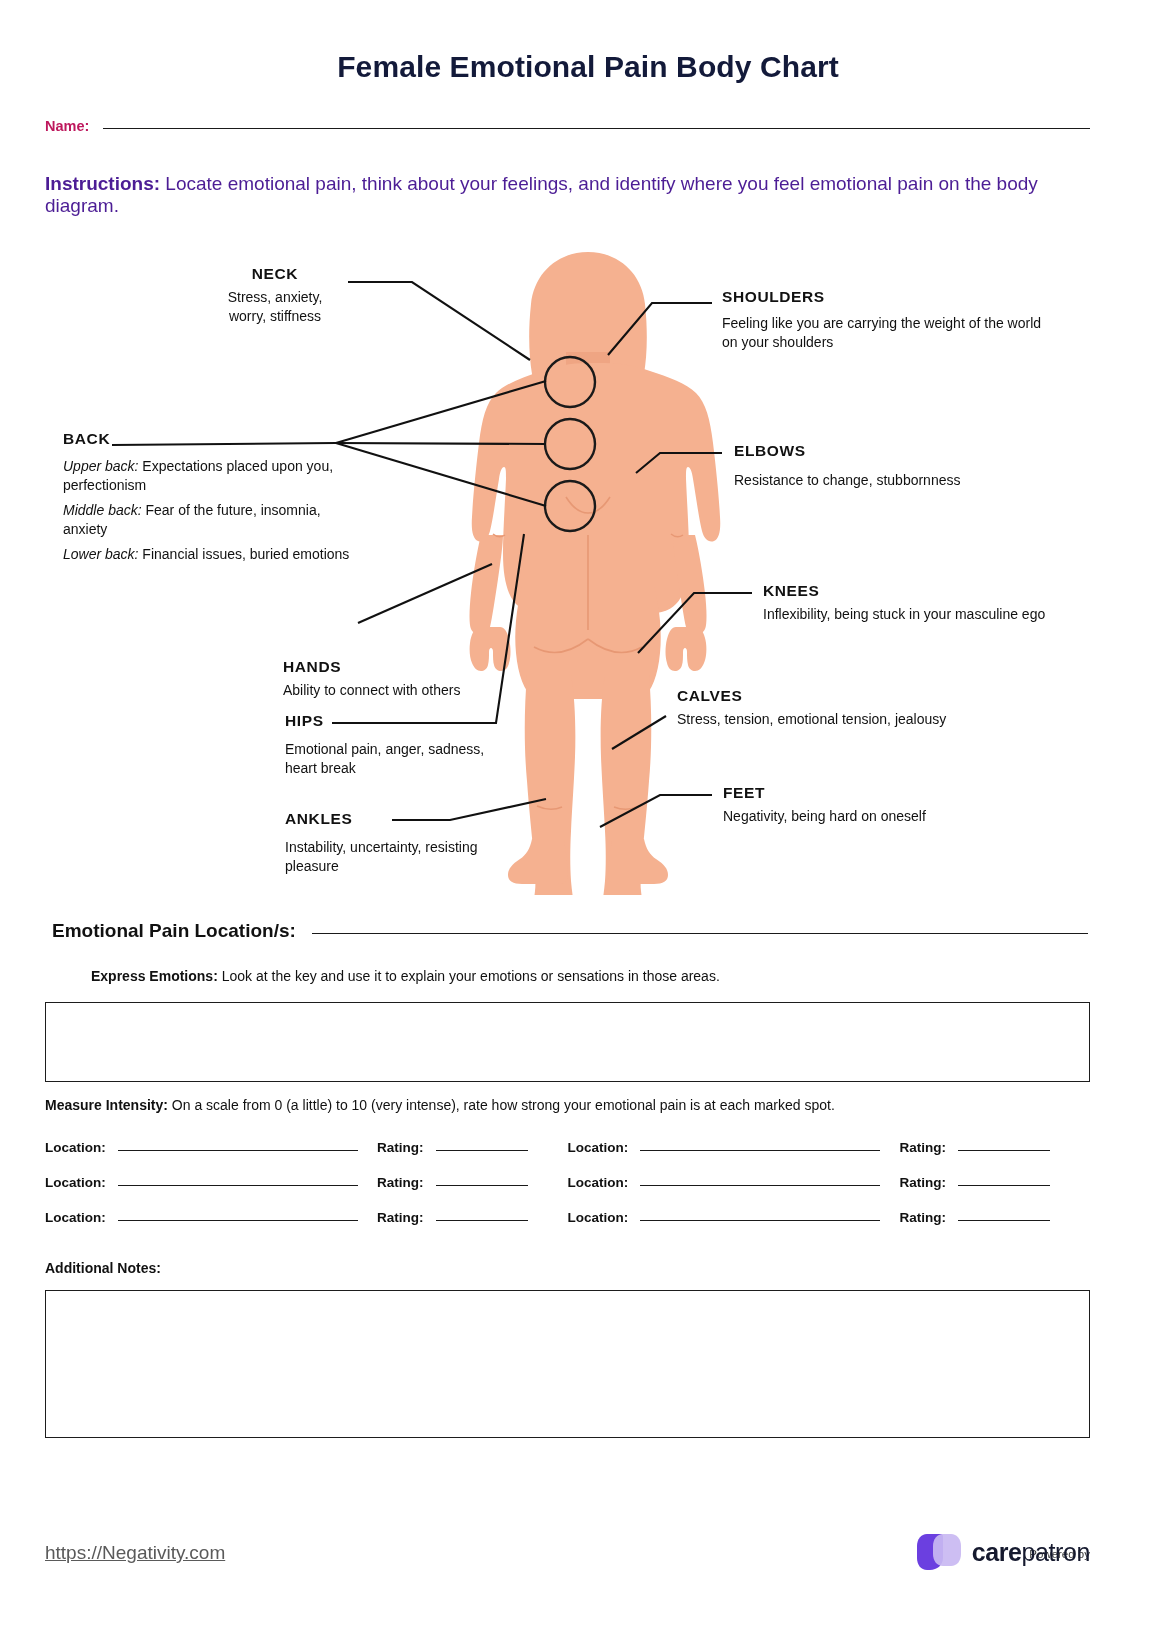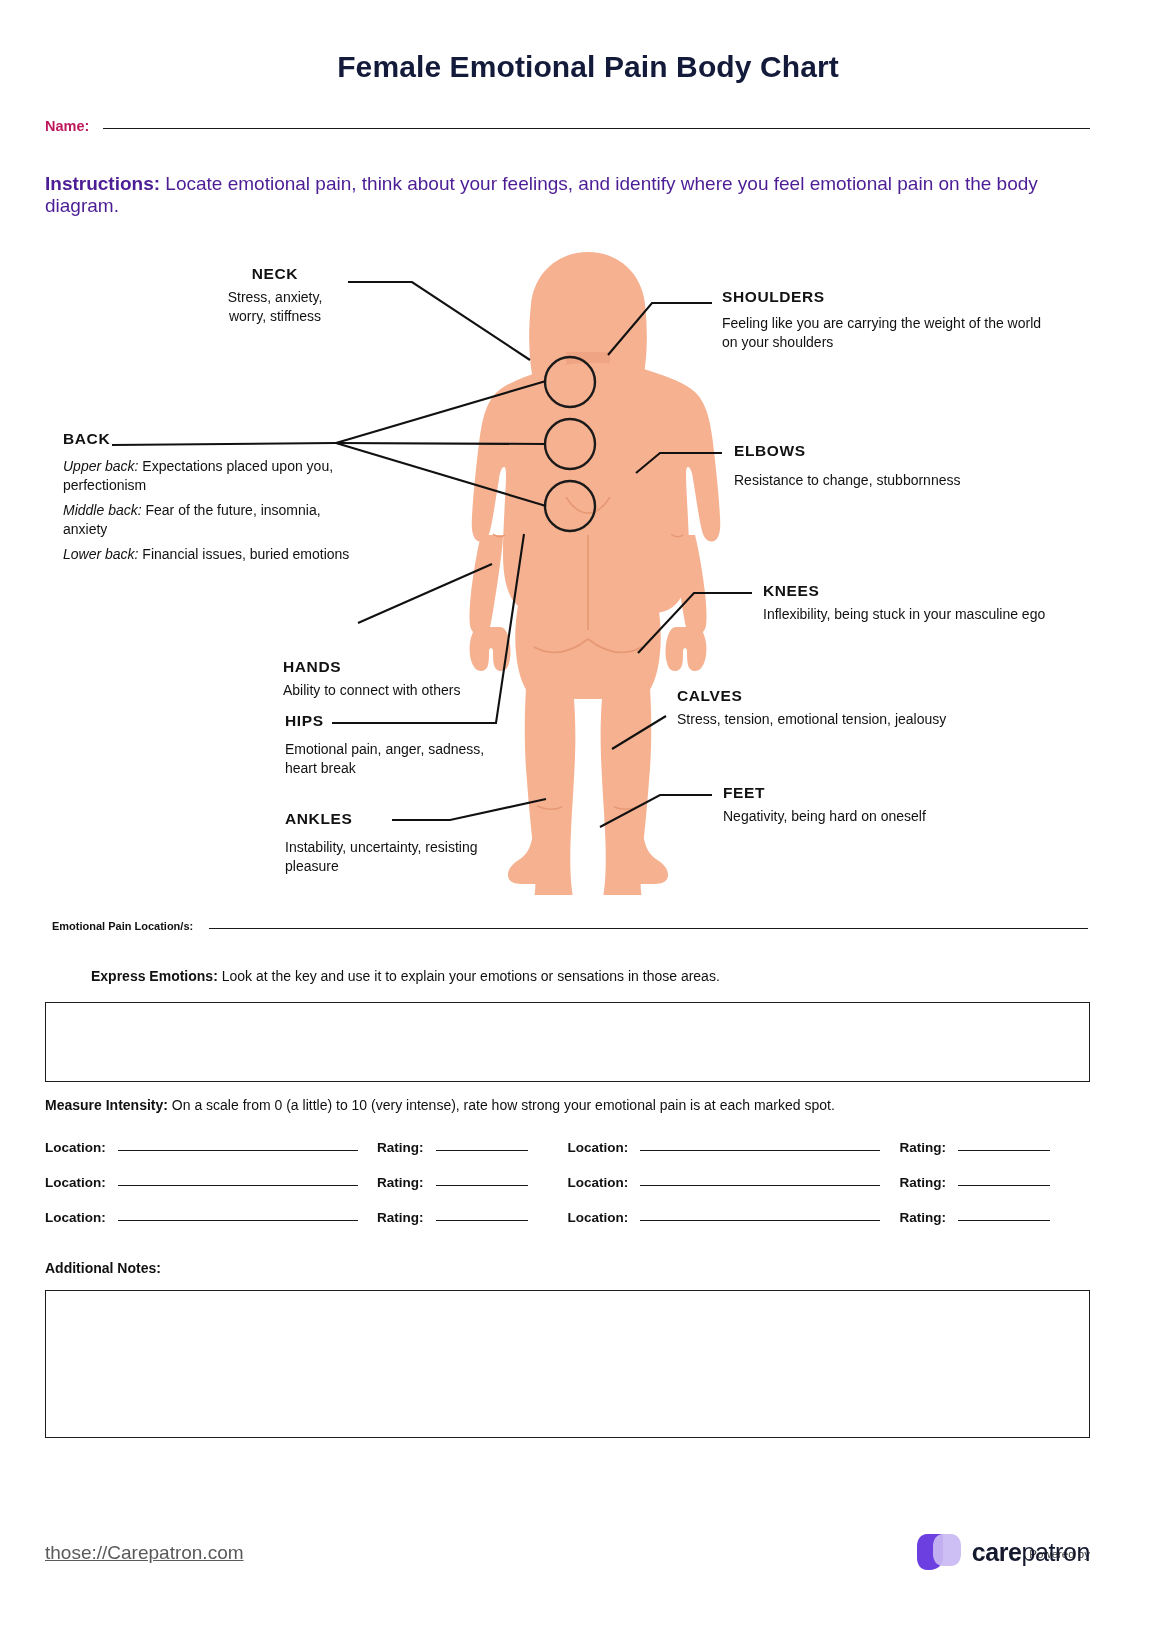--- a/index.html
+++ b/index.html
@@ -83,21 +83,21 @@
   }
   .lbl .bd i { font-style: italic; }
   .lbl.ctr { text-align: center; }
 
   
   .epl-row {
     position: absolute;
     top: 920px; left: 52px; width: 1036px;
     display: flex; align-items: center;
   }
-  .epl-label { font-size: 11px; font-weight: bold; white-space: nowrap; }
+  .epl-label { font-size: 19px; font-weight: bold; white-space: nowrap; }
   .epl-rule { flex: 1; height: 1px; background: #1a1a1a; margin-left: 16px; margin-top: 4px; }
 
   
   .express {
     position: absolute;
     top: 968px; left: 50px; width: 1060px;
     font-size: 14px;
     padding-left: 41px;
   }
   .express b { font-weight: bold; }
@@ -516,21 +516,21 @@
       <div class="cell c-rat">
         <span class="t">Rating:</span>
         <span class="r"></span>
       </div>
     </div>
   </div>
 
   <div class="notes-label">Additional Notes:</div>
   <div class="notes-box"></div>
 
-  <a class="url" href="#">those://Carepatron.com</a>
+  <a class="url" href="#">https://Negativity.com</a>
   <div class="powered">Powered by</div>
   <div class="brand" style="right:86px; top:1532px; position:absolute; left:auto;">
     <div class="brand-mark">
       <svg width="44" height="40" viewBox="0 0 44 40">
         <path d="M10 2 h14 c1 0 2 1 2 2 v22 c0 7 -6 12 -13 12 h-3 C4 38 0 33 0 26 V14 C0 7 4 2 10 2 z" fill="#6B3FE0"></path>
         <path d="M26 2 h8 c6 0 10 5 10 12 v8 c0 7 -4 12 -10 12 h-8 c-6 0 -10 -5 -10 -12 v-8 c0 -7 4 -12 10 -12 z" fill="#C9B8F2" opacity="0.92"></path>
       </svg>
     </div>
     <div class="brand-text">
       <span class="b1">care</span><span class="b2">patron</span>

